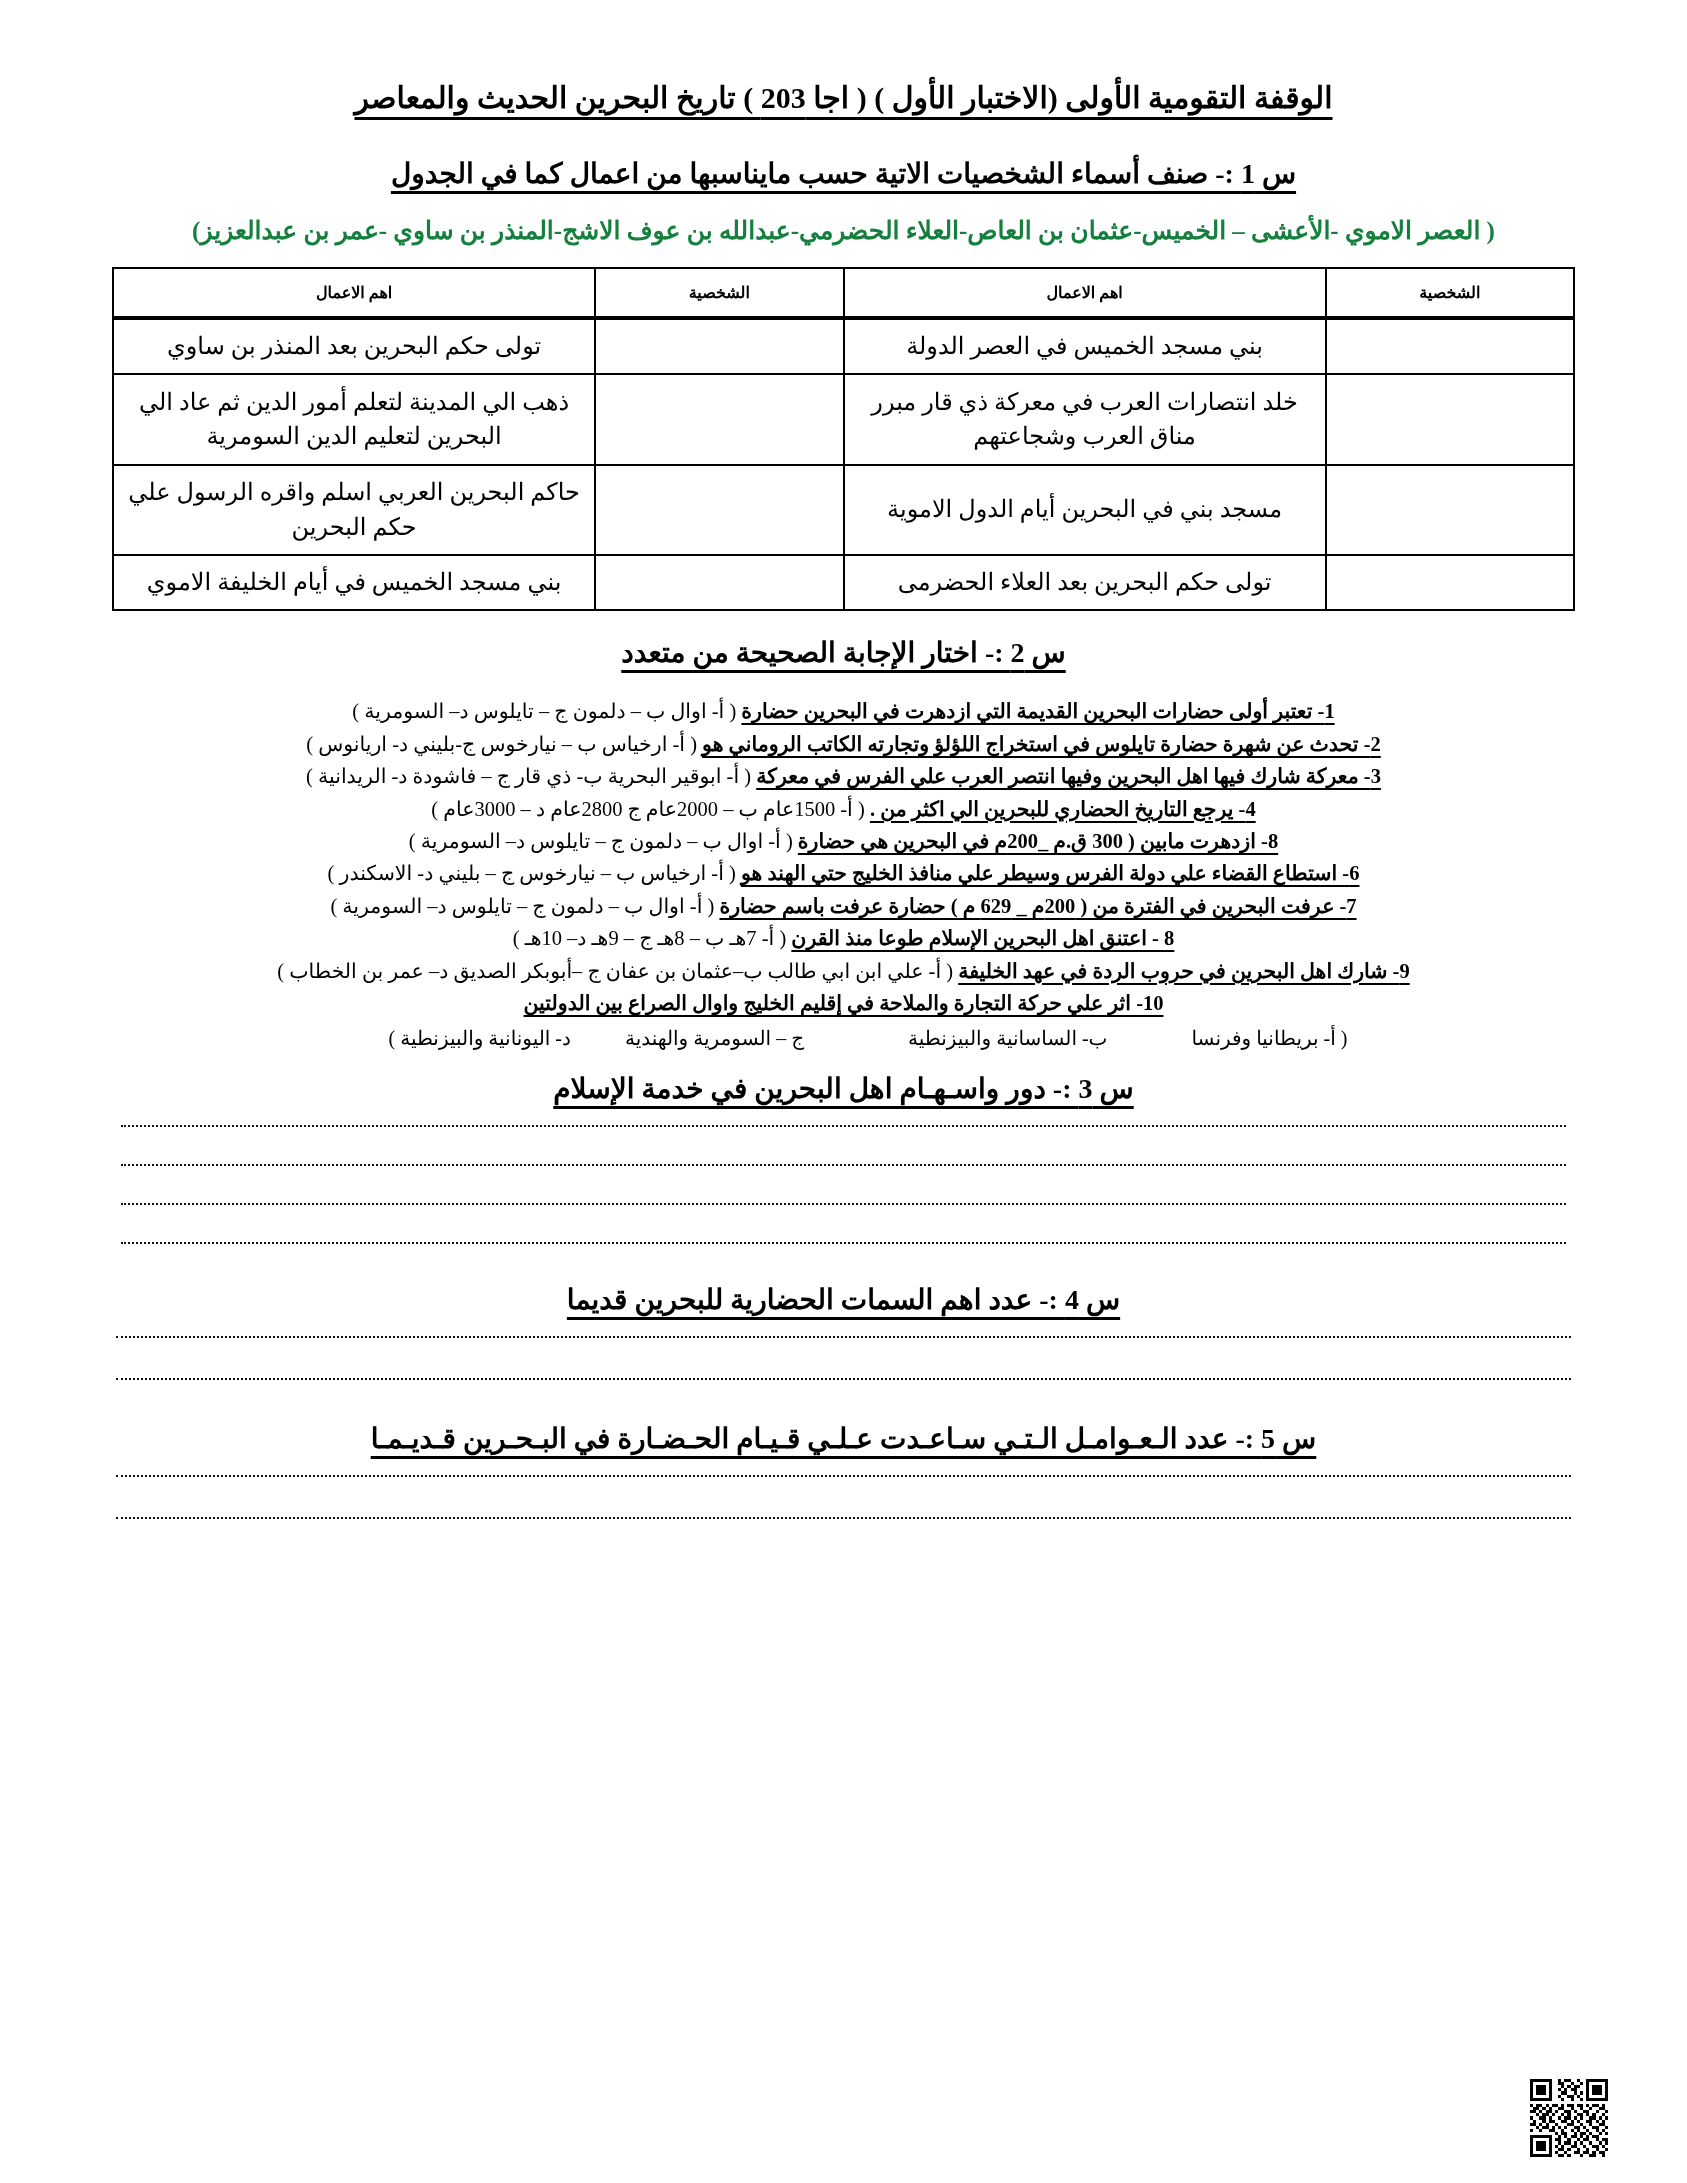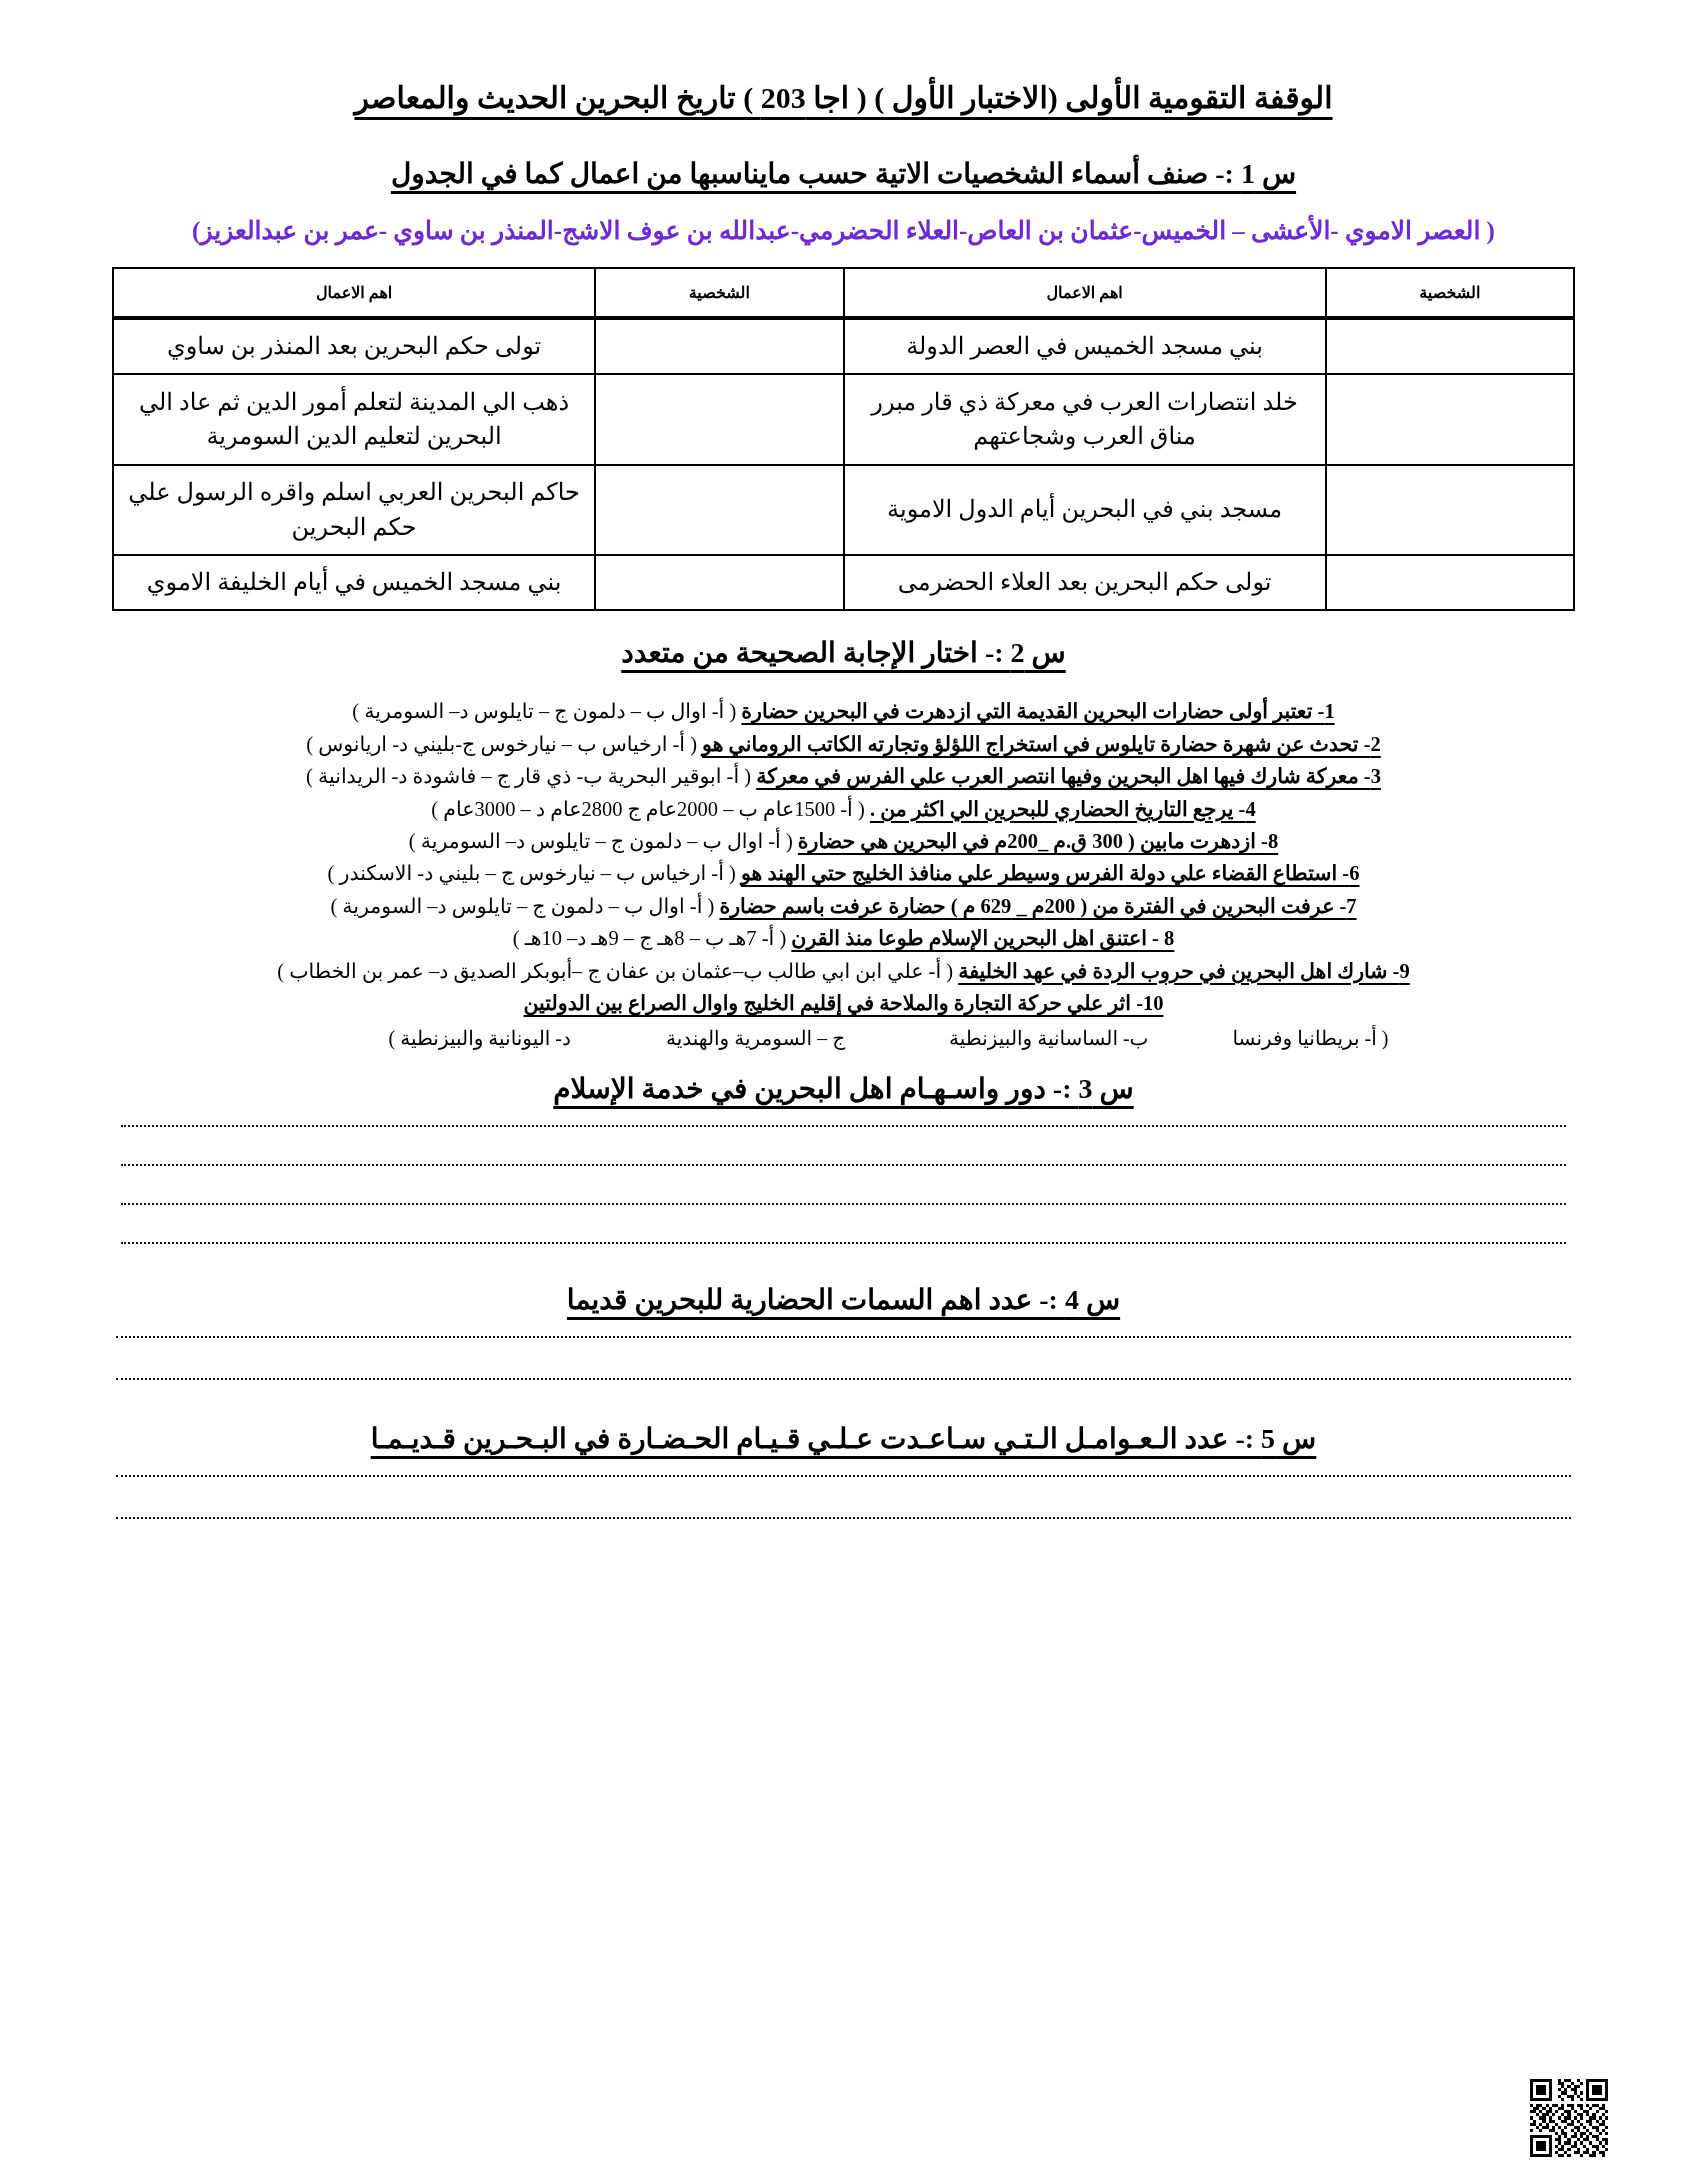--- a/index.html
+++ b/index.html
@@ -36,21 +36,21 @@
     font-size: 28px;
     text-decoration: underline;
     text-underline-offset: 8px;
     text-decoration-thickness: 2.6px;
     line-height: 1.35;
   }
   .q1-heading { margin: 0 0 20px 0; text-align: center; }
   .q-heading-center { text-align: center; }
 
   .wordbank {
-    color: #6d28d9;
+    color: #15803d;
     font-weight: bold;
     font-size: 25px;
     line-height: 1.5;
     text-align: center;
     margin: 0 26.5px 17px 26.5px;
   }
 
   
   table.matching {
     width: 100%;
@@ -99,21 +99,21 @@
   .mcq-opts { font-weight: normal; }
   .mcq-opts-row {
     font-size: 20px;
     text-align: center;
     margin: 0 0 4px 0;
     white-space: nowrap;
   }
   .mcq-opts-row span { display: inline-block; }
   .opt-gap-1 { margin-left: 79px; }
   .opt-gap-2 { margin-left: 99px; }
-  .opt-gap-3 { margin-left: 90px; }
+  .opt-gap-3 { margin-left: 49px; }
 
   
   .essay-block { margin-top: 20px; }
   .essay-block .q-heading { margin: 0 0 17px 0; }
   .dots {
     border-bottom: 2.6px dotted #111;
     height: 0;
     margin: 0 9.3px 37px 9.3px;
   }
   .dots.wide  { margin: 0 4px 40px 4px; }

